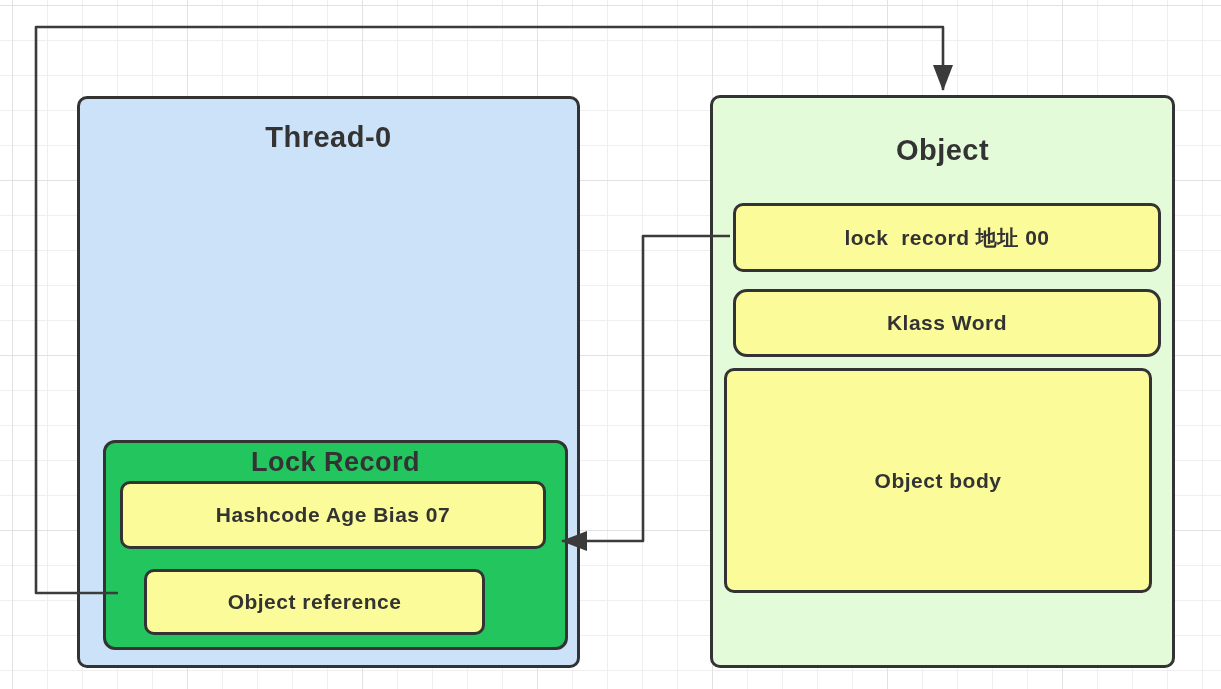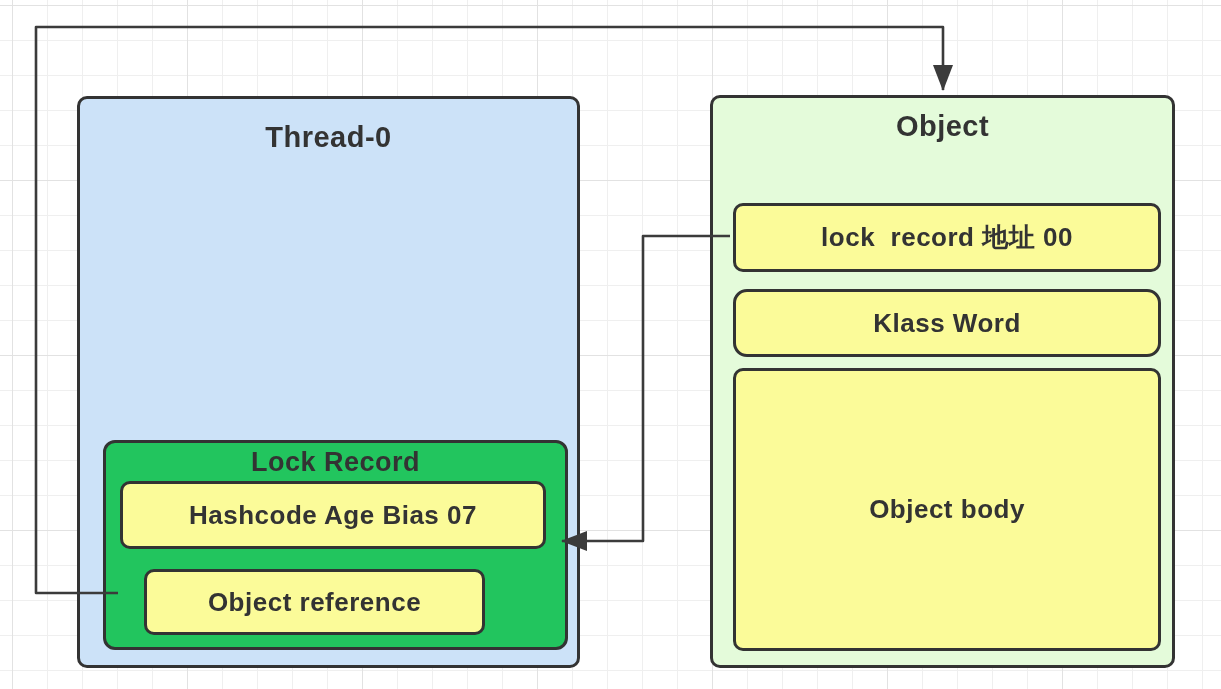--- a/index.html
+++ b/index.html
@@ -44,54 +44,54 @@
     width: 503px; height: 572px;
     background: #cce2f8;
   }
   .thread-node > .node-title { margin-top: 22px; font-size: 29px; }
 
   .object-node {
     left: 710px; top: 95px;
     width: 465px; height: 573px;
     background: #e4fbda;
   }
-  .object-node > .node-title { margin-top: 12px; font-size: 29px; }
+  .object-node > .node-title { margin-top: 36px; font-size: 29px; }
 
   .lock-record-node {
     left: 23px; top: 341px;            
     width: 465px; height: 210px;
     background: #22c55e;
     border-radius: 12px;
   }
   .lock-record-node > .node-title { margin-top: 4px; font-size: 27px; }
 
   .field {
     position: absolute;
     box-sizing: border-box;
     border: 3px solid #333333;
     border-radius: 10px;
     background: #fbfb99;
     display: flex;
     align-items: center;
     justify-content: center;
     font-weight: bold;
-    font-size: 26px;
+    font-size: 21px;
     color: #333333;
     letter-spacing: 0.5px;
     white-space: pre;
   }
 
   
   .field-hashcode        { left: 14px; top: 38px;  width: 426px; height: 68px; }
   .field-object-ref      { left: 14px; top: 126px; width: 341px; height: 66px; margin-left: 24px; }
 
   
   .field-lock-record-addr { left: 20px; top: 105px; width: 428px; height: 69px; }
   .field-klass-word       { left: 20px; top: 191px; width: 428px; height: 68px; border-radius: 14px; }
-  .field-object-body      { left: 20px; top: 270px; width: 428px; height: 283px; }
+  .field-object-body      { left: 11px; top: 270px; width: 428px; height: 225px; }
 
   .edges {
     position: absolute;
     left: 0; top: 0;
     width: 1221px;
     height: 689px;
     z-index: 10;
     pointer-events: none;
   }
   .edge-path {

